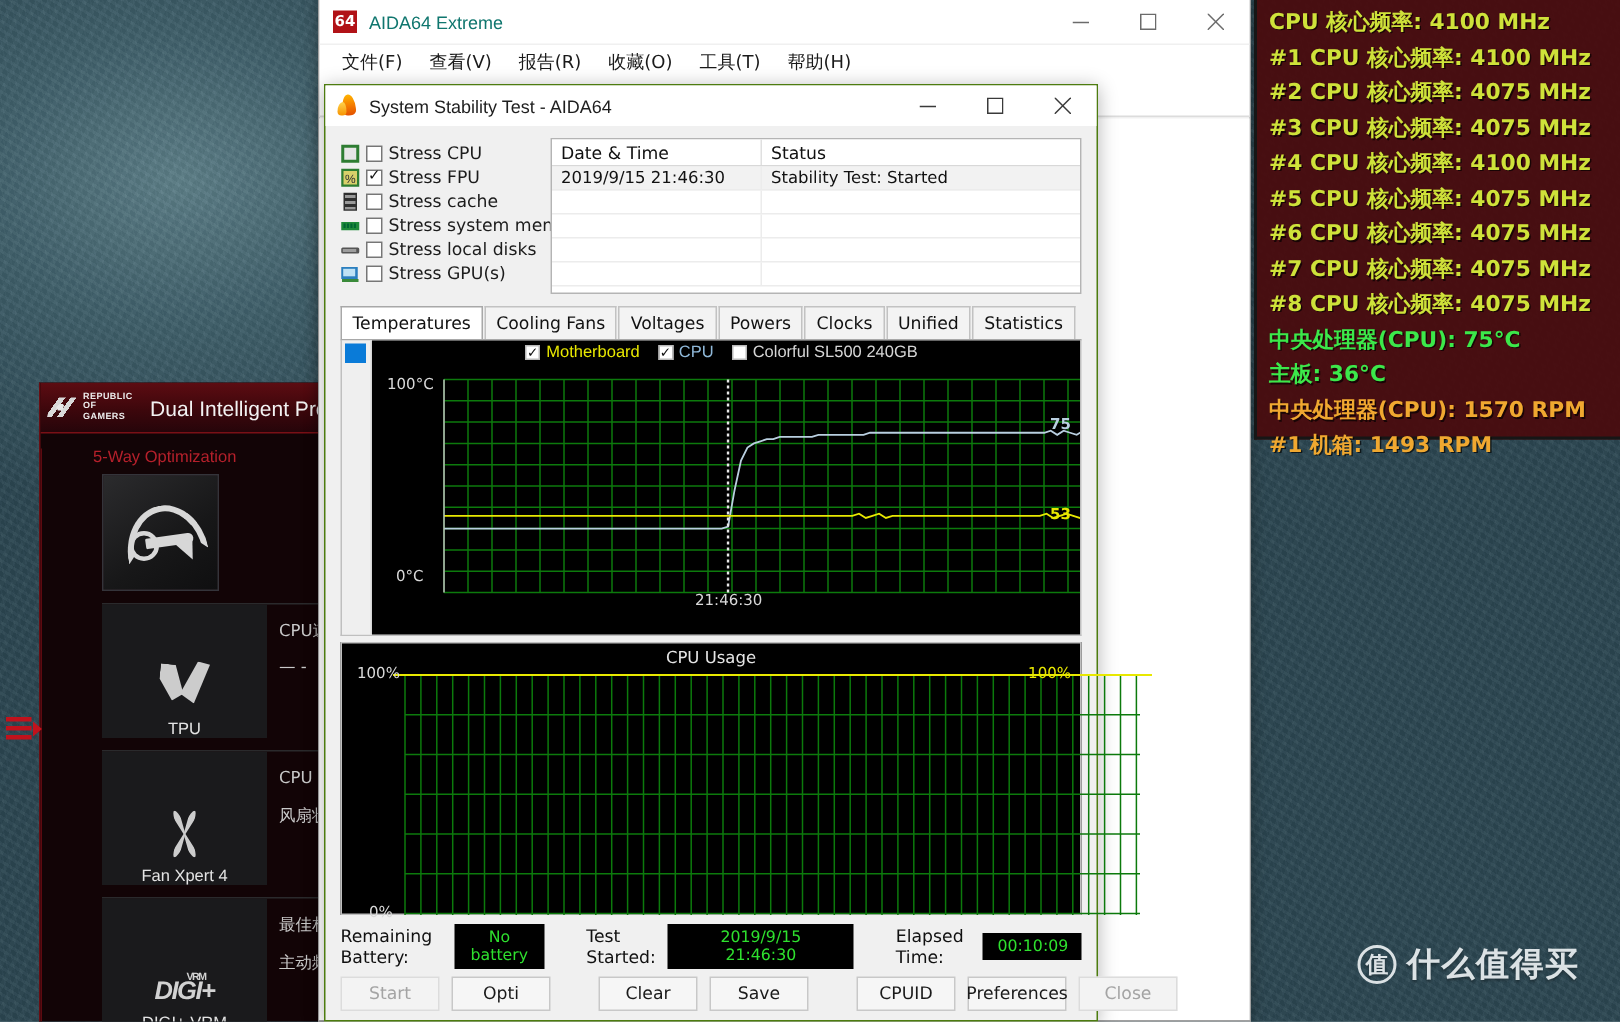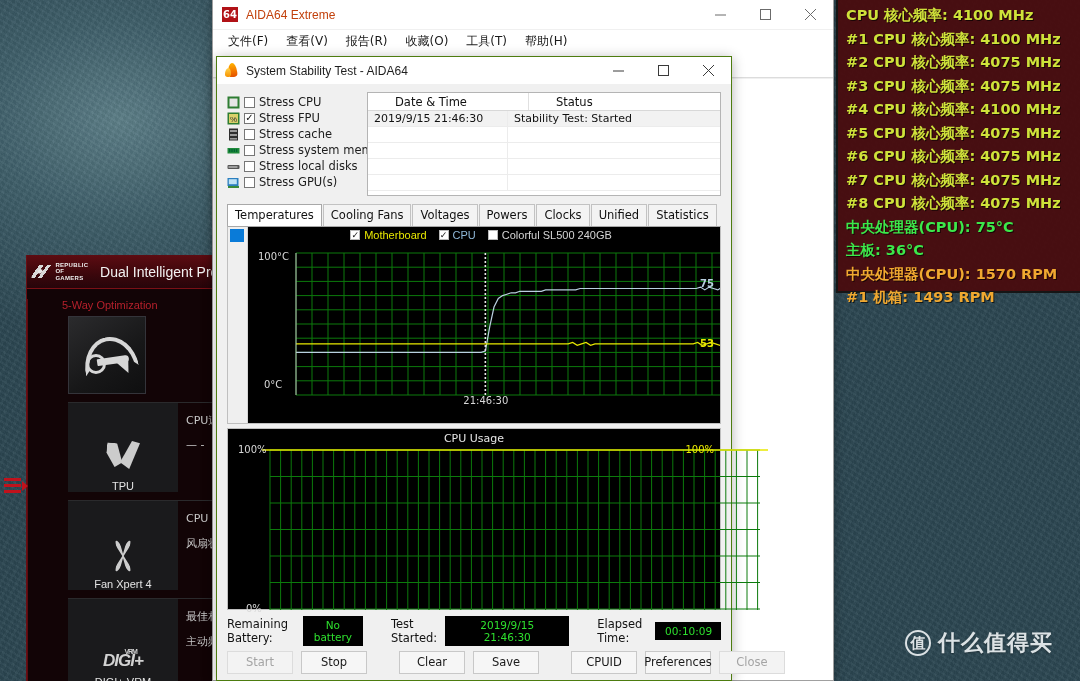--- a/index.html
+++ b/index.html
@@ -160,21 +160,21 @@
     height: 30px; background: #ffffff;
     display: flex; align-items: center; padding-left: 9px;
     border-bottom: 1px solid #f0f0f0;
   }
   .aida-ico {
     width: 16px; height: 15px; background: #b11217; color: #fff;
     font-size: 10px; font-weight: bold; display: flex;
     align-items: center; justify-content: center; margin-right: 8px;
     font-family: "DejaVu Sans", sans-serif;
   }
-  .win-title { font-size: 12px; color: #c2410c; flex: 1; }
+  .win-title { font-size: 12px; color: #0f766e; flex: 1; }
   .win-btns { display: flex; height: 30px; }
   .win-btn {
     width: 45px; height: 30px; display: flex; align-items: center; justify-content: center;
     color: #6b6b6b; font-size: 12px;
   }
   .win-btn svg { display:block; }
 
   .menubar { height: 22px; display: flex; align-items: center; padding-left: 6px;
     background: #fff; font-size: 12px; color: #1a1a1a; font-family: "DejaVu Sans", sans-serif; }
   .menubar span { padding: 0 9px; }
@@ -230,21 +230,21 @@
     flex: 0 0 11px;
   }
   .cb.checked::after { content: "✓"; font-size: 10px; color: #111; line-height: 10px; }
   .s-label { font-size: 11.5px; color: #1c1c1c; white-space: nowrap;
     font-family: "DejaVu Sans", sans-serif; }
 
   #log-table { flex: 1; border: 1px solid #b4b4b4; background: #fff; display: flex;
     flex-direction: column; }
   .lt-head { display: flex; height: 18px; background: #fff; border-bottom: 1px solid #d8d8d8; }
   .lt-head div { font-size: 11.5px; color: #111; padding: 2px 0 0 6px;
-    font-family: "DejaVu Sans", sans-serif; margin-left: 21px; }
+    font-family: "DejaVu Sans", sans-serif; }
   .lt-head .c1 { width: 140px; border-right: 1px solid #e0e0e0; }
   .lt-head .c2 { flex: 1; }
   .lt-row { display: flex; height: 16px; border-bottom: 1px solid #ececec; }
   .lt-row.sel { background: #f2f2f2; }
   .lt-row div { font-size: 11px; color: #111; padding: 1px 0 0 6px;
     font-family: "DejaVu Sans", sans-serif; }
   .lt-row .c1 { width: 140px; border-right: 1px solid #ececec; }
   .lt-row .c2 { flex: 1; }
 
   
@@ -772,21 +772,21 @@
     <span class="stat-lbl">Remaining Battery:</span>
     <span class="stat-val">No battery</span>
     <span class="stat-lbl" style="margin-left:22px;">Test Started:</span>
     <span class="stat-val" style="min-width:124px;">2019/9/15 21:46:30</span>
     <span class="stat-lbl" style="margin-left:22px;">Elapsed Time:</span>
     <span class="stat-val" style="min-width:66px;">00:10:09</span>
   </div>
 
   <div id="sst-buttons">
     <div class="btn disabled">Start</div>
-    <div class="btn">Stop</div>
+    <div class="btn">Opti</div>
     <div class="btn spacer-left">Clear</div>
     <div class="btn">Save</div>
     <div class="btn spacer-left">CPUID</div>
     <div class="btn">Preferences</div>
     <div class="btn disabled right">Close</div>
   </div>
 </div>
 
 <div id="osd">
     <div class="osd-line" style="color: rgb(207, 226, 58);">CPU 核心频率: 4100 MHz</div>

